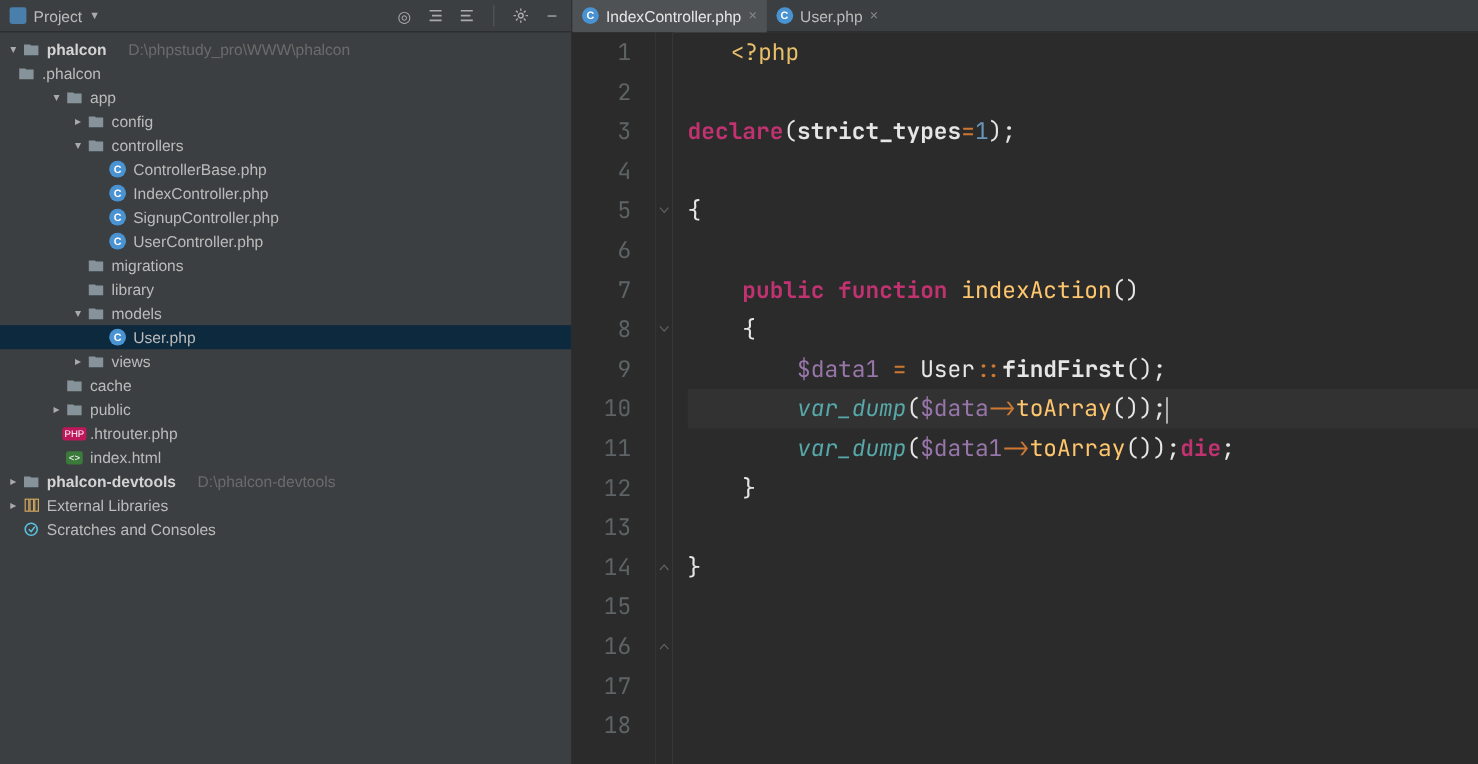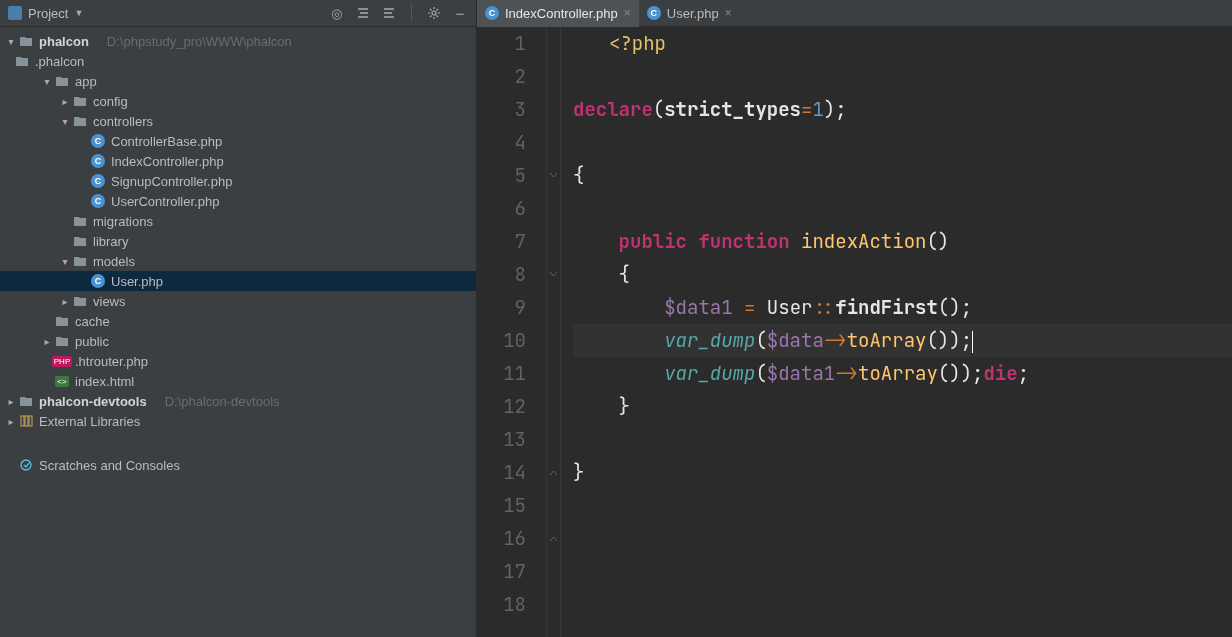--- a/index.html
+++ b/index.html
@@ -369,21 +369,21 @@
       <span class="tree-icon lib-icon">
         <svg width="14" height="14" viewBox="0 0 14 14">
             <rect x="2" y="2" width="3" height="10" stroke-width="1"></rect>
             <rect x="6" y="2" width="3" height="10" stroke-width="1"></rect>
             <rect x="10" y="2" width="3" height="10" stroke-width="1"></rect>
           </svg>
       </span>
       <span>External Libraries</span>
     </div>
 
-    <div class="tree-row" style="padding-left:4px;margin-top:24px;">
+    <div class="tree-row" style="padding-left:4px;">
       <span class="tree-arrow"></span>
       <span class="tree-icon scratch-icon">
         <svg width="14" height="14" viewBox="0 0 14 14">
             <circle cx="7" cy="7" r="5" fill="none" stroke="#5bc0de" stroke-width="1.3"></circle>
             <path d="M5 7l2 2 3-4" stroke="#5bc0de" stroke-width="1.3" fill="none"></path>
           </svg>
       </span>
       <span>Scratches and Consoles</span>
     </div>
   </div>

